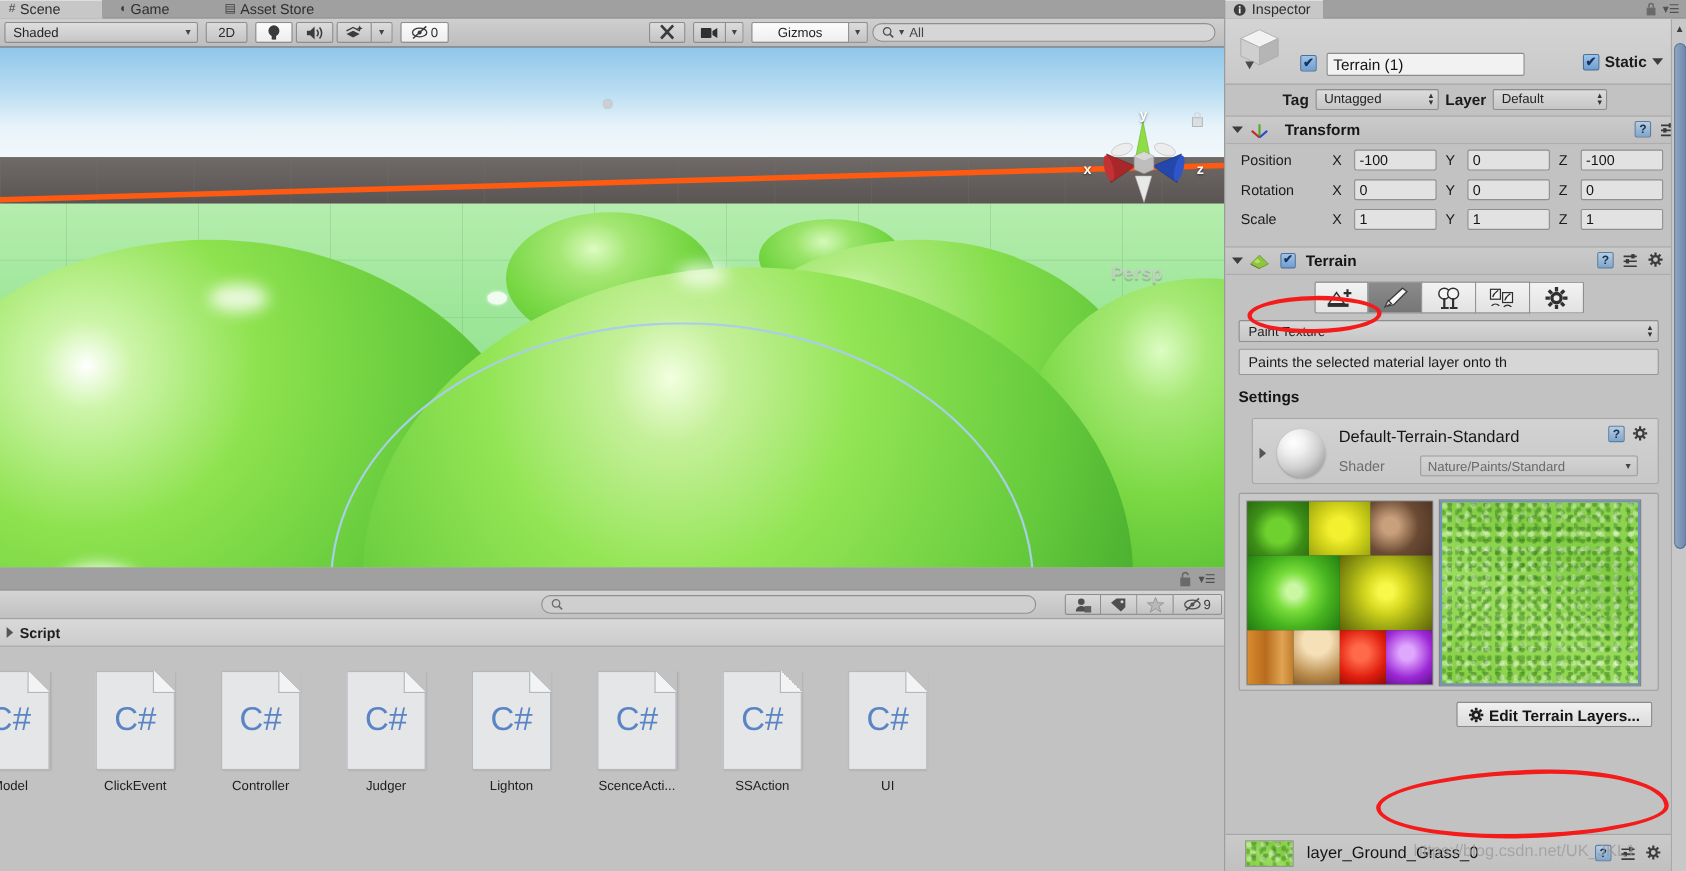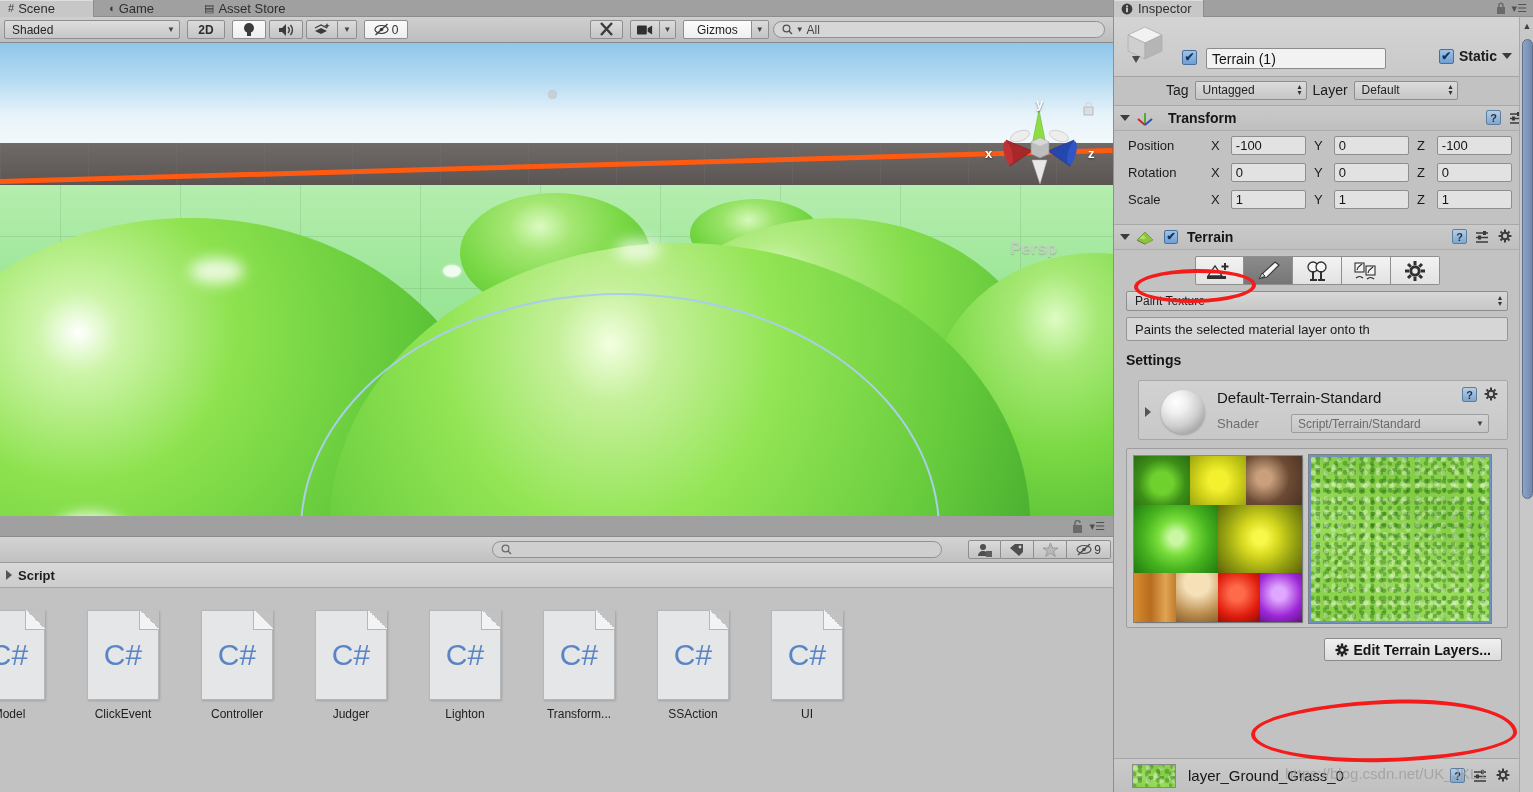--- a/index.html
+++ b/index.html
@@ -34,21 +34,21 @@
     justify-content: center; color: #2d2d2d; font-size: 12px; padding: 0 6px; }
   .tb-btn.on { background: linear-gradient(to bottom,#fbfbfb,#eeeeee); }
   .tb-sep { width: 7px; }
   .dd-shaded { width: 176px; height: 19px; background: linear-gradient(to bottom,#dedede,#c6c6c6);
     border: 1px solid #8e8e8e; border-radius: 2px; display: flex; align-items: center;
     padding: 0 4px 0 7px; justify-content: space-between; color: #252525; margin-left: 2px; }
   .caret { font-size: 8px; color: #444; }
   .updown { font-size: 8px; color: #333; line-height: 6px; text-align:center;}
   .tb-gizmos { height: 19px; background: linear-gradient(to bottom,#fcfcfc,#efefef);
     border: 1px solid #8e8e8e; border-radius: 2px 0 0 2px; display:flex; align-items:center;
-    padding: 0 13px; color:#222; }
+    padding: 0 23px; color:#222; }
   .tb-gizmos-arrow { height:19px; width:17px; background: linear-gradient(to bottom,#dcdcdc,#c4c4c4);
     border:1px solid #8e8e8e; border-left:none; border-radius:0 2px 2px 0; display:flex;
     align-items:center; justify-content:center;}
   .searchbox { height: 17px; flex: 1; background: #d6d6d6; border: 1px solid #8f8f8f;
     border-radius: 9px; display: flex; align-items: center; padding: 0 8px; gap: 3px; color: #3a3a3a;
     margin-left: 4px; margin-right: 6px; }
 
   
   .scene-view { position: absolute; left: 0; top: 43px; width: 1113px; height: 473px; overflow: hidden;
     background: #55504e; }
@@ -164,21 +164,21 @@
     border-radius:2px; display:flex; align-items:center; justify-content:center; }
   .insp-check.checked { background: linear-gradient(to bottom,#9ec3e8,#6f9fd4); border-color:#4b6f9b; }
   .insp-check .mark { color:#17335c; font-size:12px; font-weight:bold; line-height:1; margin-top:-1px;}
   .name-field { position:absolute; left:92px; top:31px; width:180px; height:21px; background:#f2f2f2;
     border:1px solid #8c8c8c; border-radius:2px; display:flex; align-items:center; padding-left:5px;
     font-size:14px; color:#141414; }
   .static-wrap { position:absolute; right:8px; top:31px; display:flex; align-items:center; gap:5px;
     font-size:14px; color:#1b1b1b; font-weight:bold; }
   .taglayer { position:absolute; left:0; top:60px; width:406px; height:26px; display:flex;
     align-items:center; gap:6px; padding-left:52px; }
-  .lbl-b { font-size:14px; color:#1b1b1b; font-weight:normal; }
+  .lbl-b { font-size:14px; color:#1b1b1b; font-weight:bold; }
   .mini-dd { height:19px; background:linear-gradient(to bottom,#dcdcdc,#c6c6c6); border:1px solid #8e8e8e;
     border-radius:2px; display:flex; align-items:center; justify-content:space-between; padding:0 4px 0 7px;
     color:#242424; font-size:12px; }
 
   
   .comp-head { height:26px; display:flex; align-items:center; gap:6px; padding-left:6px;
     background: linear-gradient(to bottom,#cacaca,#bfbfbf); border-top:1px solid #a8a8a8;
     border-bottom:1px solid #adadad; position:relative; }
   .comp-title { font-weight:bold; font-size:14px; color:#151515; margin-left:8px; }
   .comp-icons { position:absolute; right:7px; top:4px; display:flex; align-items:center; gap:8px; }
@@ -288,21 +288,21 @@
         <span style="font-size:13px">Asset Store</span>
       </div>
     </div>
 
     <div class="scene-toolbar">
       <div class="dd-shaded">
         <span>Shaded</span>
         <span class="caret">▼</span>
       </div>
       <div class="tb-sep"></div>
-      <div class="tb-btn" style="width:38px;font-weight:bold;">
+      <div class="tb-btn" style="width:38px;font-weight:normal;">
         <span>2D</span>
       </div>
       <div class="tb-sep"></div>
       <div class="tb-btn on" style="width:34px;">
         <svg width="14" height="15" viewBox="0 0 14 15">
           <circle cx="7" cy="6" r="5" fill="#3b3b3b"></circle>
           <rect x="5" y="10" width="4" height="4" fill="#3b3b3b"></rect>
         </svg>
       </div>
       <div style="width:3px"></div>
@@ -517,21 +517,21 @@
           <div class="label">Lighton</div>
         </div>
 
 
         <div class="asset">
           <div class="thumb">
             <div class="cs-doc">
               <span>C#</span>
             </div>
           </div>
-          <div class="label">Transform...</div>
+          <div class="label">ScenceActi...</div>
         </div>
 
         <div class="asset">
           <div class="thumb">
             <div class="cs-doc">
               <span>C#</span>
             </div>
           </div>
           <div class="label">SSAction</div>
         </div>
@@ -783,21 +783,21 @@
         </div>
 
         <div class="sec-title">Settings</div>
 
         <div class="mat-box">
           <span class="tri-r mat-foldout"></span>
           <div class="mat-sphere"></div>
           <div class="mat-name">Default-Terrain-Standard</div>
           <div class="mat-shader-lbl">Shader</div>
           <div class="shader-dd">
-            <span>Script/Terrain/Standard</span>
+            <span>Nature/Paints/Standard</span>
             <span class="caret">▼</span>
           </div>
           <div class="mat-icons">
             <div class="help-ico">?</div>
             <svg width="15" height="15" viewBox="0 0 15 15">
               <circle cx="7" cy="7" r="3.2" fill="none" stroke="#3a3a3a" stroke-width="2"></circle>
               <g stroke="#3a3a3a" stroke-width="2">
                 <line x1="7" y1="0.6" x2="7" y2="3"></line>
                   <line x1="7" y1="11" x2="7" y2="13.4"></line>
                 <line x1="0.6" y1="7" x2="3" y2="7"></line>

